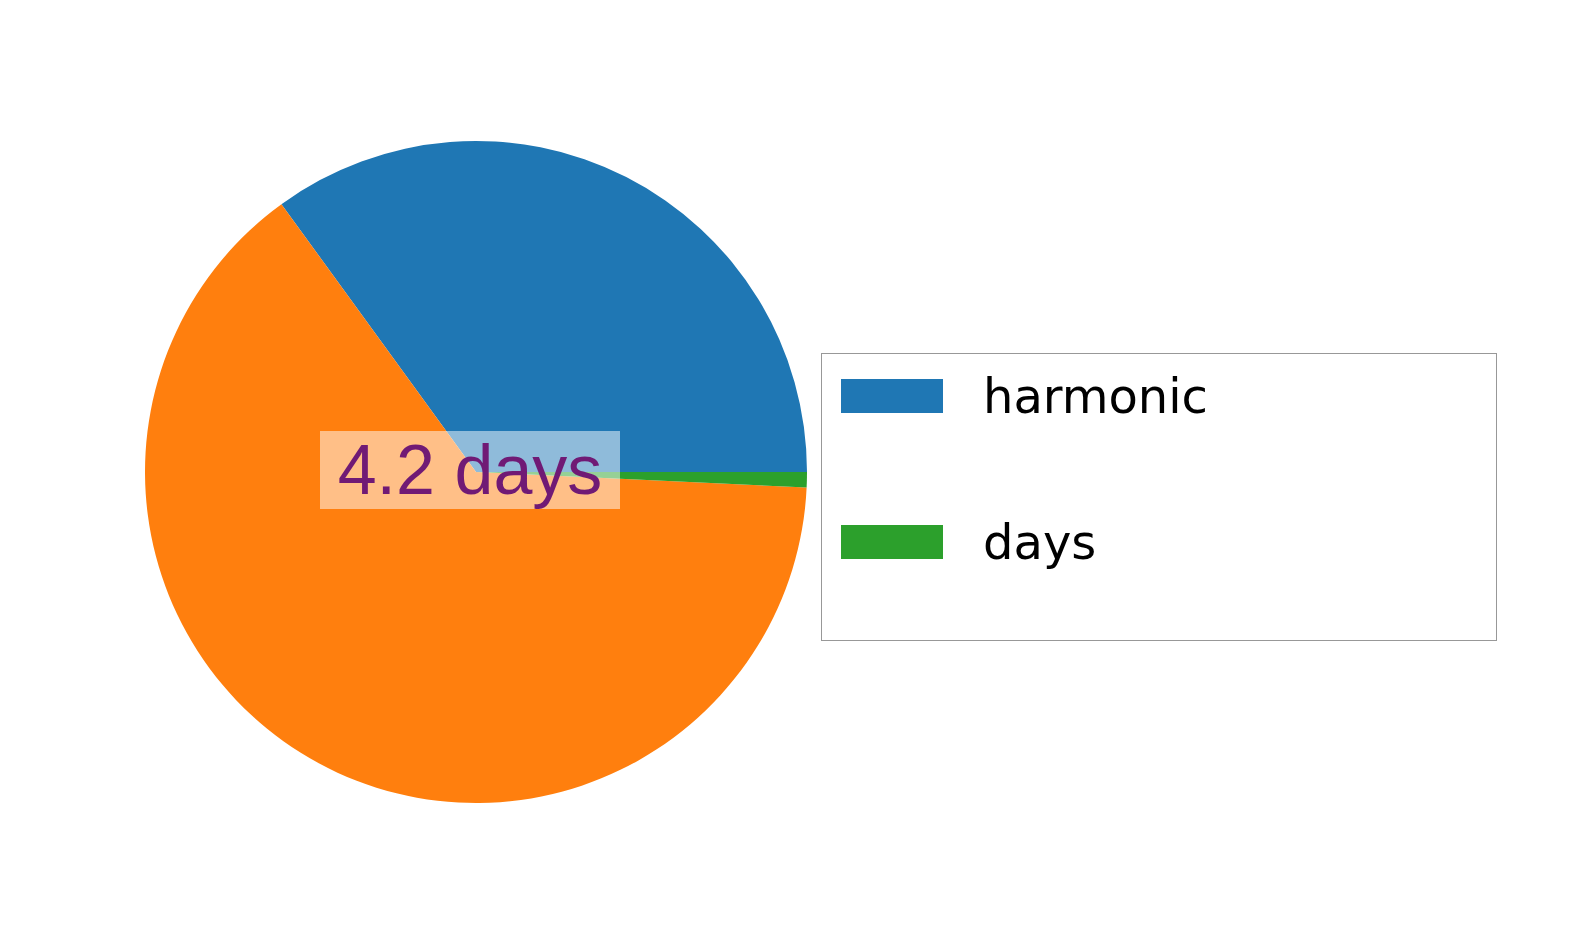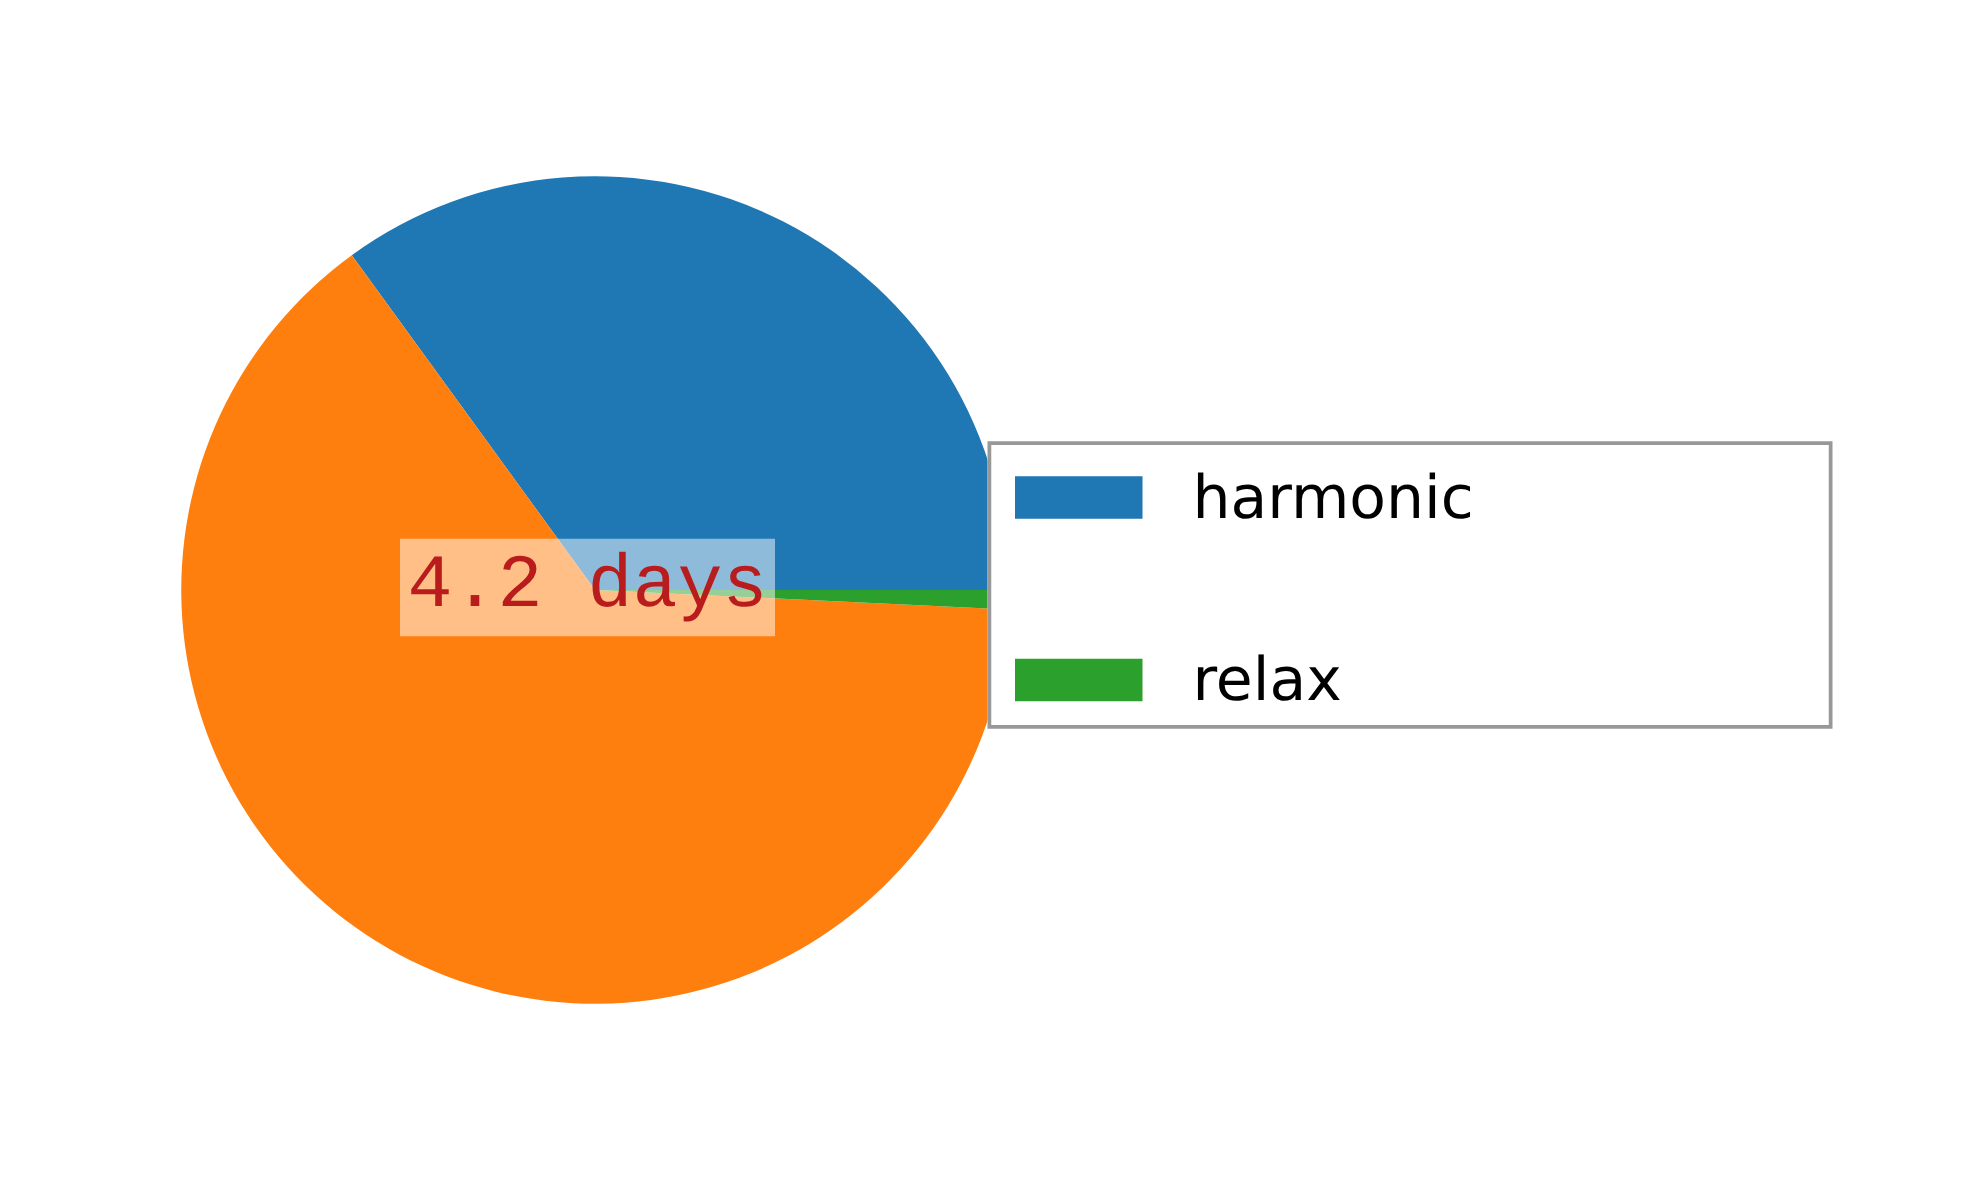--- a/index.html
+++ b/index.html
@@ -39,37 +39,37 @@
     top: 431px;
     width: 300px;
     height: 78px;
     background: rgba(255, 255, 255, 0.5);
     display: flex;
     align-items: center;
     justify-content: center;
     pointer-events: none;
   }
   #pie-label-text {
-    font-family: Liberation Mono, monospace;
-    font-size: 60px;
+    font-family: Liberation Sans, sans-serif;
+    font-size: 70px;
     line-height: 1;
-    color: #b91c1c;
+    color: #701a75;
     white-space: nowrap;
     letter-spacing: 0px;
   }
 
   
   #legend {
     position: absolute;
-    left: 790px;
+    left: 821px;
     top: 353px;
     width: 676px;
-    height: 230px;
+    height: 288px;
     background: #ffffff;
-    border: 3px solid #701a75;
+    border: 1px solid #701a75;
     box-sizing: border-box;
   }
   .legend-row {
     position: absolute;
     left: 0;
     width: 100%;
     height: 72px;
     display: flex;
     align-items: center;
   }
@@ -116,18 +116,18 @@
   <div id="legend" style="border-color: rgb(152, 152, 152); background: rgb(255, 255, 255);">
 
     <div class="legend-row r0">
       <span class="legend-swatch" id="sw0" style="background: rgb(31, 119, 180);"></span>
       <span class="legend-text">harmonic</span>
     </div>
 
 
     <div class="legend-row r2">
       <span class="legend-swatch" id="sw2" style="background: rgb(44, 160, 44);"></span>
-      <span class="legend-text">relax</span>
+      <span class="legend-text">days</span>
     </div>
 
   </div>
 
 </div>
 
 </body></html>

